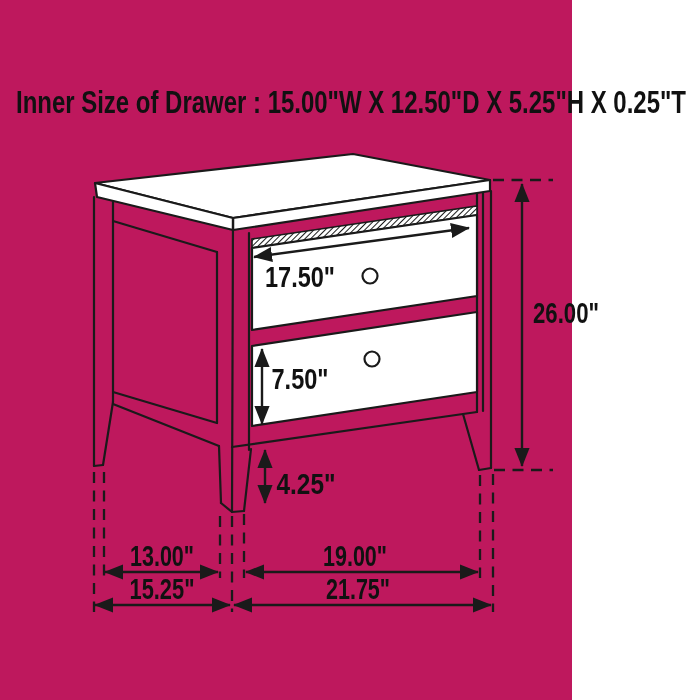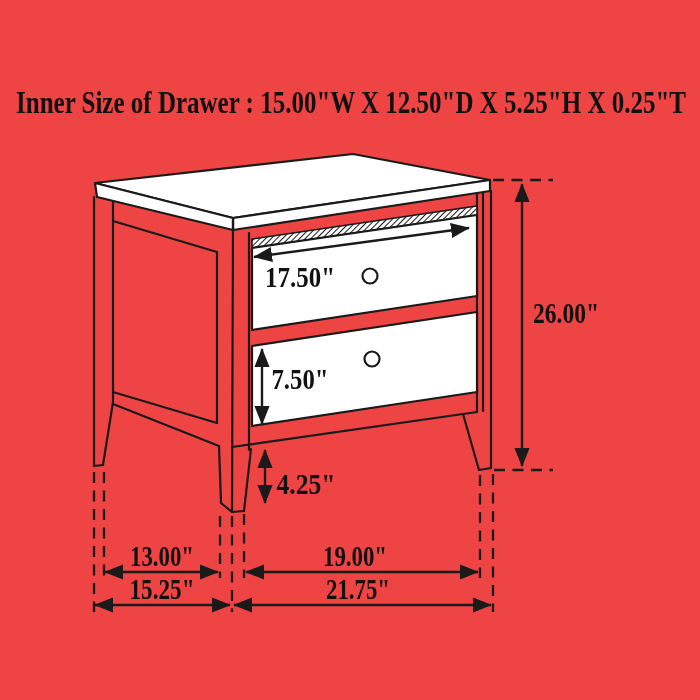--- a/index.html
+++ b/index.html
@@ -1,20 +1,20 @@
 <!DOCTYPE html>
 <html><head>
 <meta charset="utf-8">
 <style>
   html, body { margin: 0; padding: 0; background: #ffffff; }
   .stage {
-    width: 700px; height: 700px;
-    background: #ef4444;
+    width: 572px; height: 700px;
+    background: #be185d;
     position: relative;
-    font-family: Liberation Serif, serif;
+    font-family: Liberation Sans, sans-serif;
   }
   svg { display: block; }
   .ink   { stroke: #1a1a1a; fill: none; stroke-width: 2.2; stroke-linejoin: round; stroke-linecap: round; }
   .face  { stroke: #1a1a1a; fill: #ffffff; stroke-width: 2.2; stroke-linejoin: round; }
   .dash  { stroke: #1a1a1a; fill: none; stroke-width: 2.3; stroke-dasharray: 11 7.5; stroke-linecap: butt; }
   .dim   { stroke: #1a1a1a; fill: none; stroke-width: 2.4; }
   .knob  { stroke: #1a1a1a; fill: #ffffff; stroke-width: 2.2; }
   .lbl   { font-weight: bold; font-size: 29px; fill: #111111; text-anchor: middle; }
   .title { font-weight: bold; font-size: 32px; fill: #111111; text-anchor: middle; }
 </style>

